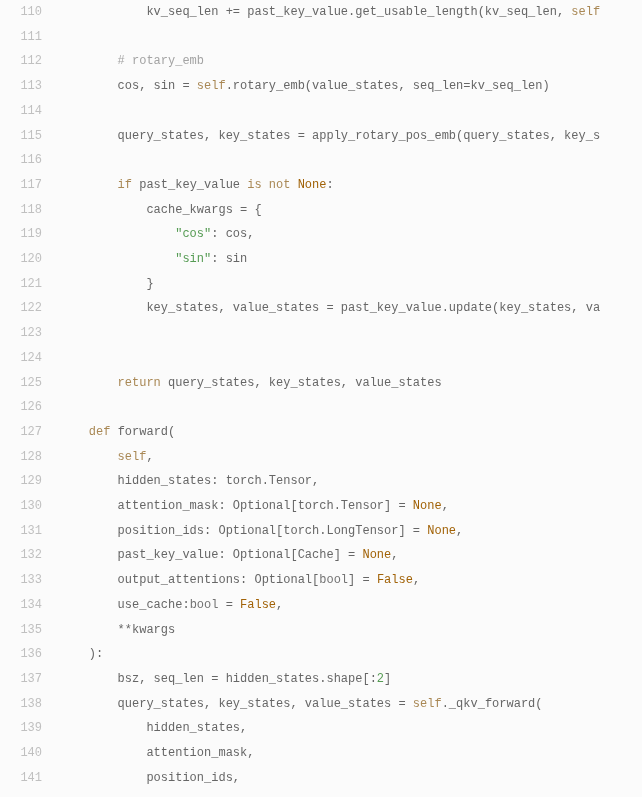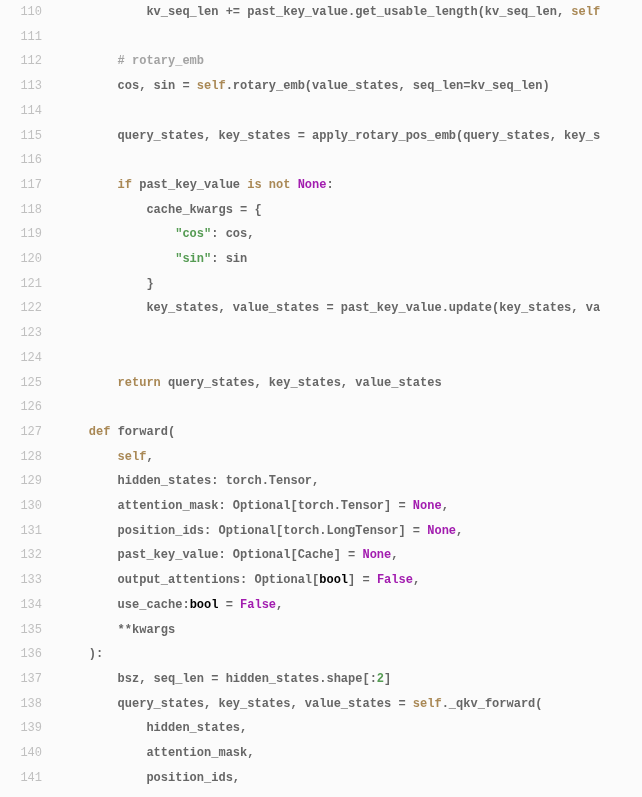--- a/index.html
+++ b/index.html
@@ -21,29 +21,28 @@
     width: 42px;
     flex-shrink: 0;
     text-align: right;
     padding-right: 18px;
     color: #c0c0c0;
     user-select: none;
   }
   .code {
     flex: 1;
     color: #666666;
-    font-weight: bold;
   }
   .kw { color: #a98855; text-align: center; }       
   .self { color: #a98855; }     
   .str { color: #559b53; }      
   .num { color: #559b53; }      
   .comment { color: #a3a3a3; }  
-  .const { color: #a21caf; }    
-  .type { color: #000000; }     
+  .const { color: #a16207; }    
+  .type { color: #737373; }     
 </style>
 </head>
 <body>
 
 <div class="code-container">
   <div class="gutter">110
 111
 112
 113
 114

